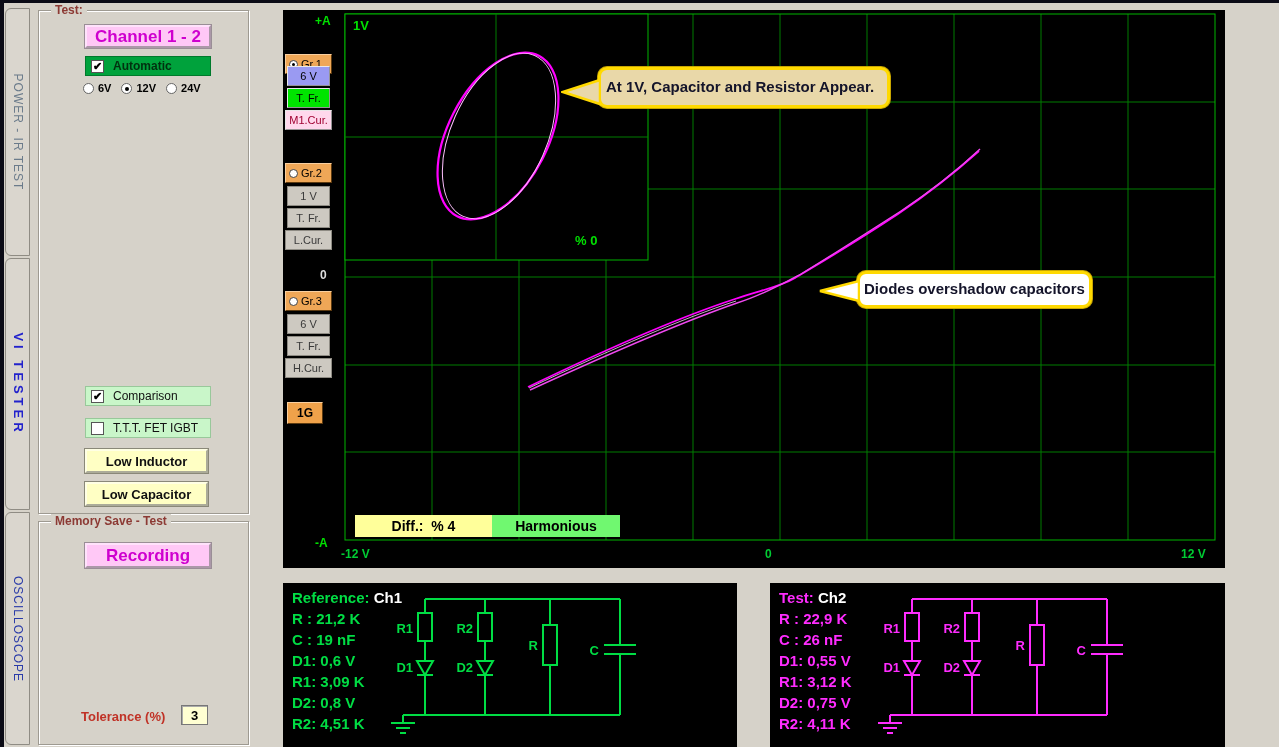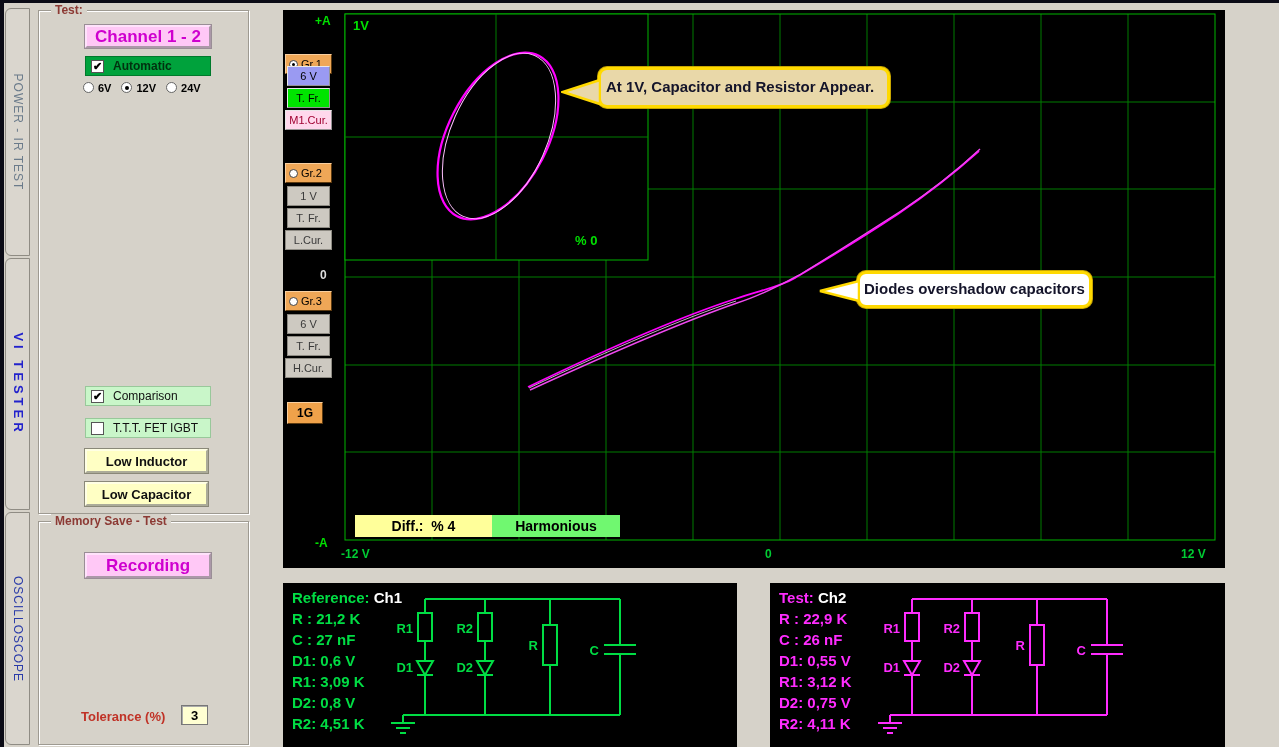--- a/index.html
+++ b/index.html
@@ -15,21 +15,21 @@
   
   .btn{position:absolute;display:flex;align-items:center;justify-content:center;font-weight:bold;cursor:default}
   .btn.pink{background:#ffc8f6;color:#cf00cf;font-size:17px;border:2px outset #ffe2fb;box-shadow:0 0 0 1px #9a8e96}
   .btn.yellow{background:#ffffc4;color:#111;font-size:13px;border:2px outset #ffffe4;box-shadow:0 0 0 1px #8a8878}
   .greenbar{position:absolute;display:flex;align-items:center;background:#00a23c;font-size:12px;font-weight:bold;color:#00300f;padding-left:5px;gap:9px;border:1px solid #007a2c}
   .lightgreen{position:absolute;display:flex;align-items:center;background:#c9f6c9;font-size:12px;color:#111;padding-left:5px;gap:9px;border:1px solid #98c89a}
   .cb{width:13px;height:13px;background:#fff;border:1px solid #555;display:flex;align-items:center;justify-content:center;font-size:11px;font-weight:bold;color:#000;line-height:1;flex:0 0 auto}
   .cb.on::after{content:"✔"}
   .radio{width:11px;height:11px;border-radius:50%;background:#fff;border:1px solid #666;position:relative;display:inline-block;flex:0 0 auto}
   .radio.on::after{content:"";position:absolute;left:3px;top:3px;width:4px;height:4px;background:#000;border-radius:50%}
-  .vrow{position:absolute;display:flex;align-items:flex-start;gap:4px;font-size:11px;font-weight:bold;color:#000}
+  .vrow{position:absolute;display:flex;align-items:flex-end;gap:4px;font-size:11px;font-weight:bold;color:#000}
   .valbox{position:absolute;background:#ffffd2;border:1px solid #777;box-shadow:inset 1px 1px 0 #aaa;display:flex;align-items:center;justify-content:center;font-weight:bold;font-size:13px;color:#000}
   .tol-label{position:absolute;color:#c03226;font-weight:bold;font-size:13px}
   
   #scope{position:absolute;left:283px;top:10px;width:942px;height:558px;background:#000}
   .sbtn{position:absolute;display:flex;align-items:center;justify-content:center;font-size:11px;color:#000;border:1px outset #e8e8e8;cursor:default}
   .sbtn.gr{background:#efa757;justify-content:flex-start;padding-left:3px;gap:3px;border-color:#f8cfa0 #b06f20 #b06f20 #f8cfa0}
   .sbtn.volt1{background:#9a9af2}
   .sbtn.freq1{background:#00e400}
   .sbtn.cur1{background:#ffd8ec;color:#a00030}
   .sbtn.gray{background:#cdc9c1;color:#3a3a3a;border:1px solid #8e8b83}
@@ -98,21 +98,21 @@
       <span class="cb"></span>
       <span>T.T.T. FET  IGBT</span>
     </div>
 
     <button class="btn yellow" style="left:46px;top:438px;width:123px;height:24px">Low Inductor</button>
     <button class="btn yellow" style="left:46px;top:471px;width:123px;height:24px">Low Capacitor</button>
   </div>
 
   <div class="grp" style="left:38px;top:521px;width:211px;height:224px">
     <div class="grp-legend">Memory Save - Test</div>
-    <button class="btn pink" style="left:46px;top:31px;width:126px;height:25px">Recording</button>
+    <button class="btn pink" style="left:46px;top:21px;width:126px;height:25px">Recording</button>
     <div class="tol-label" style="left:42px;top:187px">Tolerance (%)</div>
     <div class="valbox" style="left:142px;top:183px;width:27px;height:20px">3</div>
   </div>
 
   <div id="scope">
 
     <svg width="942" height="558" style="position:absolute;left:0;top:0">
       <g stroke="#007d00" stroke-width="1" fill="none">
         <path d="M149,4 V530 M236,4 V530 M323,4 V530 M410,4 V530 M497,4 V530 M584,4 V530 M671,4 V530 M758,4 V530 M845,4 V530"></path>
         <path d="M62,92 H932 M62,179 H932 M62,267 H932 M62,355 H932 M62,442 H932"></path>
@@ -185,21 +185,21 @@
 
     <div class="axlabel" style="left:58px;top:537px">-12 V</div>
     <div class="axlabel" style="left:482px;top:537px">0</div>
     <div class="axlabel" style="left:898px;top:537px">12 V</div>
   </div>
 
   <div class="panel green" style="left:283px;width:454px">
     <div class="col">
       <div><span>Reference:</span> <span class="chname">Ch1</span></div>
       <div>R : 21,2 K</div>
-      <div>C : 27 nF</div>
+      <div>C : 19 nF</div>
       <div>D1: 0,6 V</div>
       <div>R1: 3,09 K</div>
       <div>D2: 0,8 V</div>
       <div>R2: 4,51 K</div>
     </div>
     <svg class="circuit green" width="350" height="160" viewBox="0 0 350 160">
       <g stroke="currentColor" stroke-width="2" fill="none">
         <path d="M50,16 H245 M28,132 H245"></path>
         <path d="M50,16 V30 M50,58 V78 M50,92 V132"></path>
         <rect x="43" y="30" width="14" height="28"></rect>

